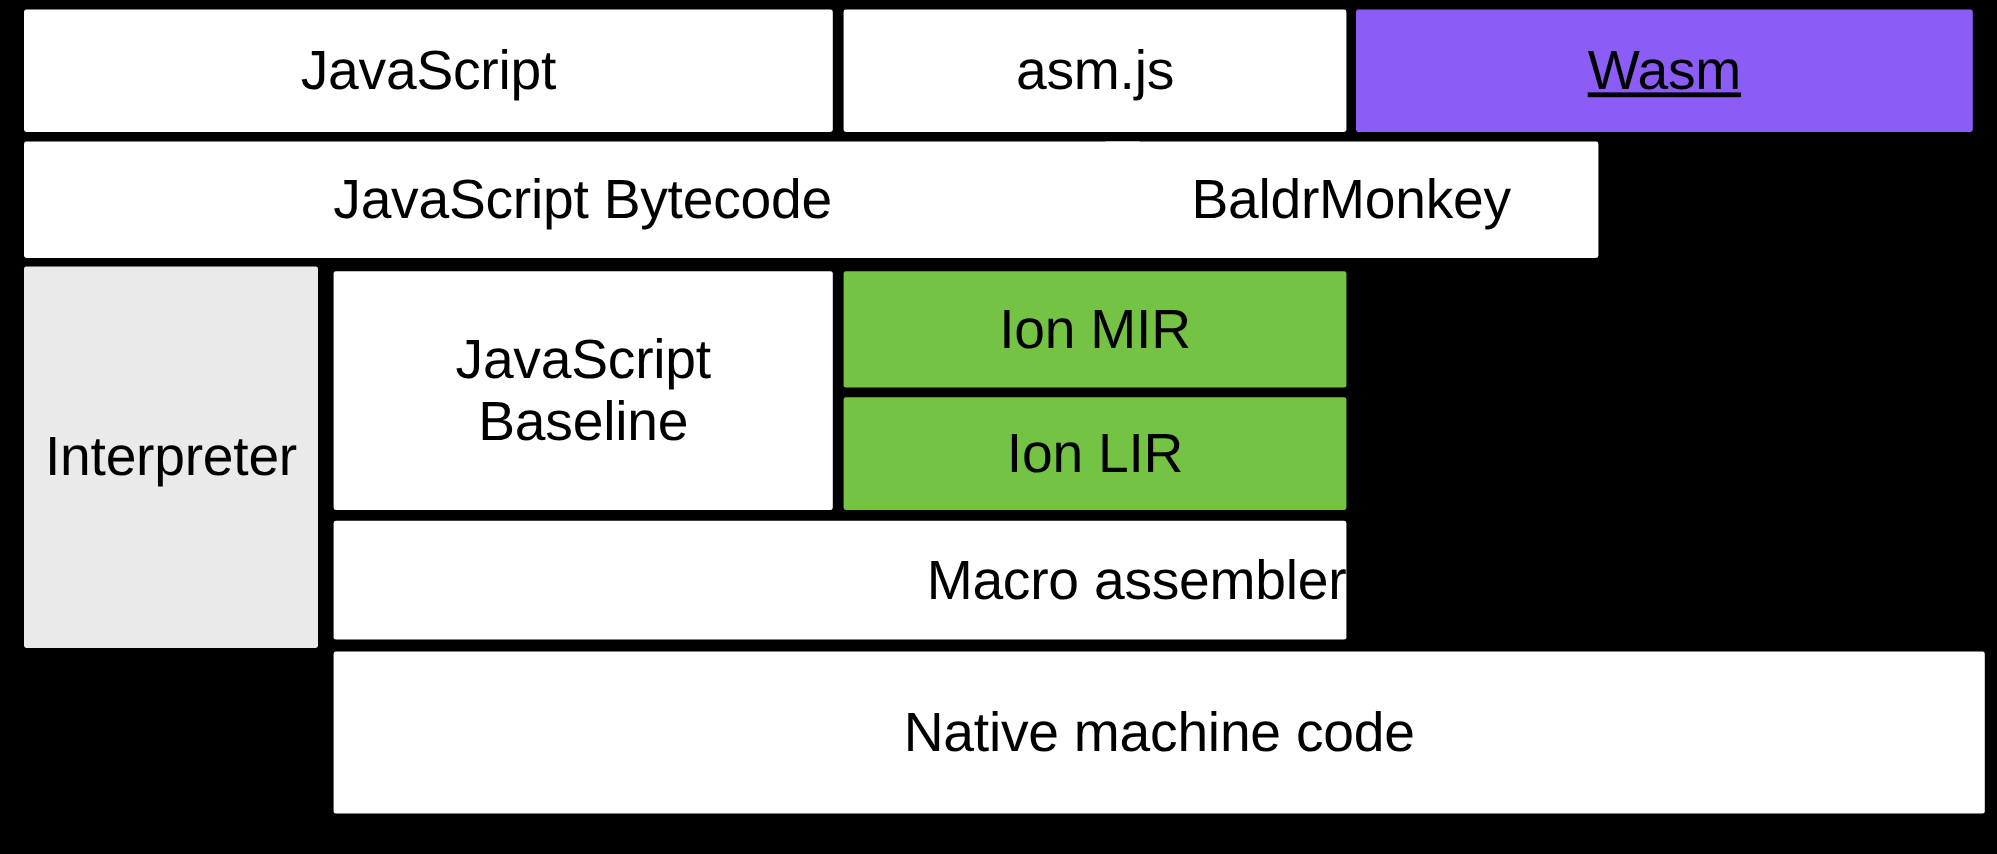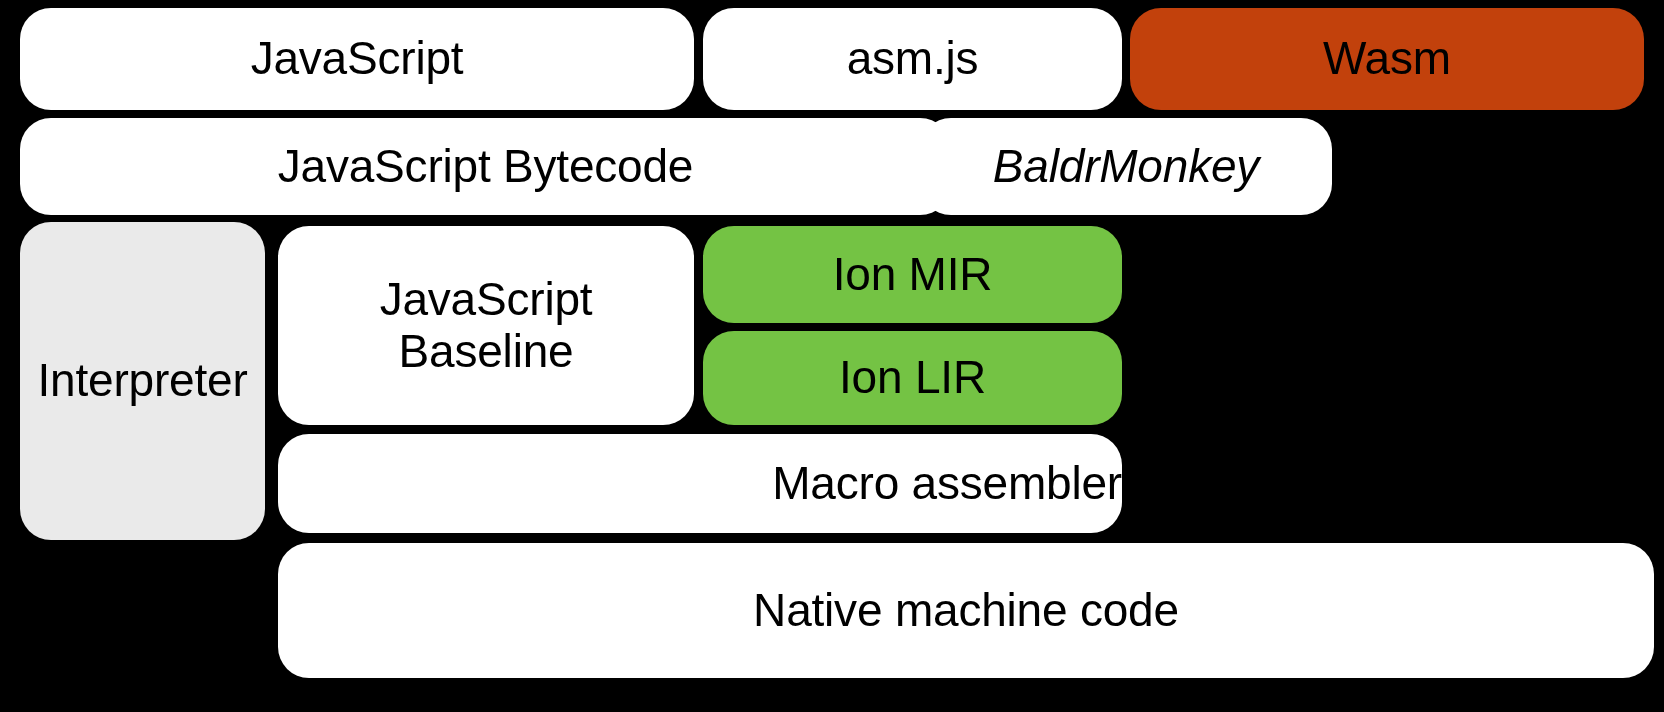--- a/index.html
+++ b/index.html
@@ -18,21 +18,21 @@
     background: #000000;
     overflow: hidden;
   }
   .node {
     position: absolute;
     box-sizing: border-box;
     display: flex;
     align-items: center;
     justify-content: center;
     text-align: center;
-    border-radius: 31px;
+    border-radius: 2px;
     color: #000000;
     font-family: "Liberation Sans", sans-serif;
     font-size: 46px;
     font-weight: 400;
     line-height: 1.12;
     letter-spacing: -0.2px;
     white-space: pre-line;
     user-select: none;
   }
   .node-label {
@@ -44,23 +44,23 @@
   .fill-gray   { background: #eaeaea; }
   .fill-green  { background: #74c344; }
   .fill-pink   { background: #f5788c; }
 </style>
 </head>
 <body>
 
 <div id="diagram" style="width: 1664px; height: 712px; background: rgb(0, 0, 0);">
     <div class="node fill-white" style="left: 20px; top: 8px; width: 674px; height: 102px; background: rgb(255, 255, 255); color: rgb(0, 0, 0);"><span class="node-label">JavaScript</span></div>
     <div class="node fill-white" style="left: 703px; top: 8px; width: 419px; height: 102px; background: rgb(255, 255, 255); color: rgb(0, 0, 0);"><span class="node-label">asm.js</span></div>
-    <div class="node fill-white" style="left: 1130px; top: 8px; width: 514px; height: 102px; background: #c2410c; color: rgb(0, 0, 0);"><span class="node-label">Wasm</span></div>
+    <div class="node fill-white" style="left: 1130px; top: 8px; width: 514px; height: 102px; background: #8b5cf6; color: rgb(0, 0, 0); text-decoration: underline;"><span class="node-label">Wasm</span></div>
     <div class="node fill-white" style="left: 20px; top: 118px; width: 931px; height: 97px; background: rgb(255, 255, 255); color: rgb(0, 0, 0);"><span class="node-label">JavaScript Bytecode</span></div>
-    <div class="node fill-white" style="left: 920px; top: 118px; width: 412px; height: 97px; background: rgb(255, 255, 255); color: rgb(0, 0, 0); font-style: italic;"><span class="node-label">BaldrMonkey</span></div>
+    <div class="node fill-white" style="left: 920px; top: 118px; width: 412px; height: 97px; background: rgb(255, 255, 255); color: rgb(0, 0, 0);"><span class="node-label">BaldrMonkey</span></div>
     <div class="node fill-gray" style="left: 20px; top: 222px; width: 245px; height: 318px; background: rgb(234, 234, 234); color: rgb(0, 0, 0);"><span class="node-label">Interpreter</span></div>
     <div class="node fill-white" style="left: 278px; top: 226px; width: 416px; height: 199px; background: rgb(255, 255, 255); color: rgb(0, 0, 0);"><span class="node-label">JavaScript
 Baseline</span></div>
     <div class="node fill-green" style="left: 703px; top: 226px; width: 419px; height: 97px; background: rgb(116, 195, 68); color: rgb(0, 0, 0);"><span class="node-label">Ion MIR</span></div>
     <div class="node fill-green" style="left: 703px; top: 331px; width: 419px; height: 94px; background: rgb(116, 195, 68); color: rgb(0, 0, 0);"><span class="node-label">Ion LIR</span></div>
     <div class="node fill-white" style="left: 278px; top: 434px; width: 844px; height: 99px; background: rgb(255, 255, 255); color: rgb(0, 0, 0); justify-content: flex-end;"><span class="node-label">Macro assembler</span></div>
     <div class="node fill-white" style="left: 278px; top: 543px; width: 1376px; height: 135px; background: rgb(255, 255, 255); color: rgb(0, 0, 0);"><span class="node-label">Native machine code</span></div>
   </div>
 
 </body></html>

